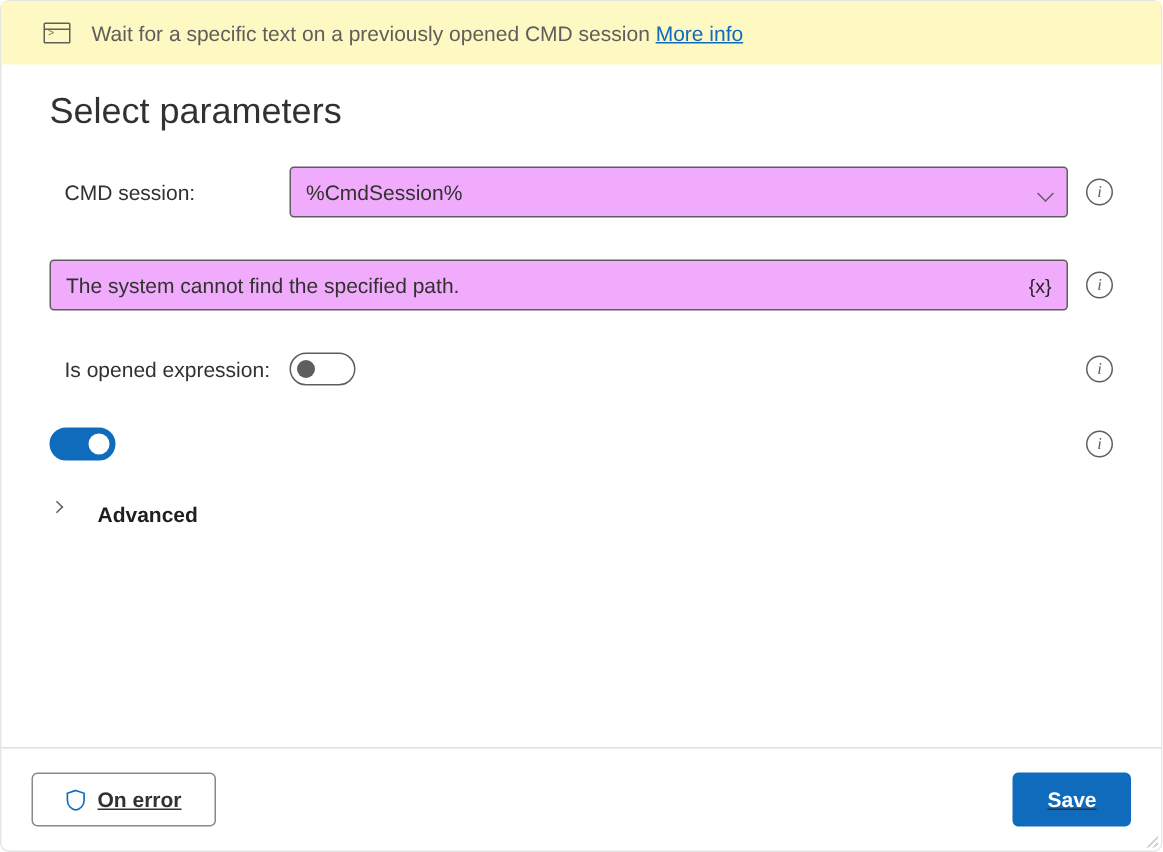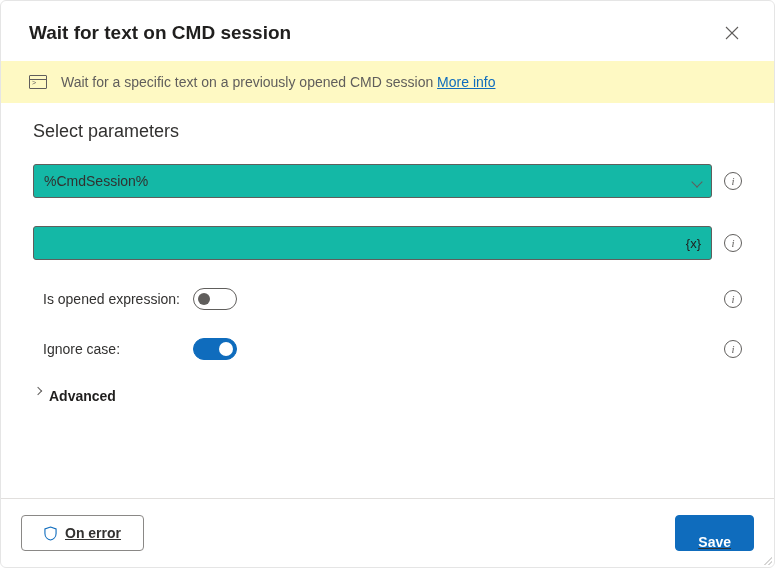--- a/index.html
+++ b/index.html
@@ -77,21 +77,21 @@
     color: #0f6cbd;
     text-decoration: underline;
     cursor: pointer;
   }
   .content {
     flex: 1;
     padding: 18px 32px 0 32px;
     overflow-y: auto;
   }
   .section-title {
-    font-size: 18px;
+    font-size: 24px;
     font-weight: 400;
     color: #323130;
     margin-bottom: 22px;
   }
   .form-row {
     display: flex;
     align-items: center;
     margin-bottom: 28px;
   }
   .form-label {
@@ -109,21 +109,21 @@
   }
   .select-box, .text-box {
     flex: 1;
     height: 34px;
     border: 1px solid #605e5c;
     border-radius: 3px;
     display: flex;
     align-items: center;
     padding: 0 10px;
     font-size: 14px;
-    background: #14b8a6;
+    background: #f0abfc;
     cursor: pointer;
     position: relative;
   }
   .select-box .chevron {
     margin-left: auto;
   }
   .text-box .var-badge {
     margin-left: auto;
     font-size: 13px;
     color: #201f1e;
@@ -180,21 +180,21 @@
     right: 3px;
   }
   .form-row.toggle-row .control-wrap {
     justify-content: space-between;
   }
   .form-row.toggle-row .control-wrap .info-icon {
     margin-left: auto;
   }
   .advanced {
     display: flex;
-    gap: 8px;
+    gap: 24px;
     cursor: pointer;
     font-weight: 600;
     font-size: 14px;
     color: #201f1e;
     padding-left: 2px;
     margin-top: 2px;
   }
   .chevron-right {
     display: inline-block;
     width: 6px;
@@ -233,21 +233,20 @@
   }
   .btn-secondary {
     background: #fff;
     border: 1px solid #8a8886;
     color: #323130;
   }
   .btn-primary {
     background: #0f6cbd;
     border: 1px solid #0f6cbd;
     color: #fff;
-    align-items: flex-end;
   }
   .shield-icon {
     width: 13px;
     height: 15px;
     display: inline-block;
   }
   .footer-spacer { flex: 1; }
   .resize-grip {
     position: absolute;
     right: 2px;
@@ -263,69 +262,61 @@
     width: 10px; height: 10px;
     background:
       linear-gradient(135deg, transparent 60%, #8a8886 60%, #8a8886 70%, transparent 70%, transparent 80%, #8a8886 80%, #8a8886 90%, transparent 90%);
   }
 </style>
 </head>
 <body>
 
 <div class="dialog">
 
-  <div class="header">
-    <div class="title">Wait for text on CMD session</div>
-    <button class="close-btn">
-      <svg width="14" height="14" viewBox="0 0 14 14" stroke="#605e5c" stroke-width="1.1">
-          <line x1="1" y1="1" x2="13" y2="13"></line>
-          <line x1="13" y1="1" x2="1" y2="13"></line>
-        </svg>
-    </button>
-  </div>
 
   <div class="info-banner">
     <span class="cmd-icon"></span>
     <span>
       <span>Wait for a specific text on a previously opened CMD session </span><a class="more-info">More info</a>
     </span>
   </div>
 
   <div class="content">
     <div class="section-title">Select parameters</div>
 
     <div class="form-row">
+      <div class="form-label">CMD session:</div>
       <div class="control-wrap">
         <div class="select-box">
           <span>%CmdSession%</span>
           <span class="chevron"><span class="chevron-down"></span></span>
         </div>
         <span class="info-icon">i</span>
       </div>
     </div>
 
     <div class="form-row">
       <div class="control-wrap">
         <div class="text-box">
+          <span>The system cannot find the specified path.</span>
           <span class="var-badge">{x}</span>
         </div>
         <span class="info-icon">i</span>
       </div>
     </div>
 
     <div class="form-row toggle-row">
       <div class="form-label">Is opened expression:</div>
       <div class="control-wrap">
         <div class="toggle off"></div>
         <span class="info-icon">i</span>
       </div>
     </div>
 
     <div class="form-row toggle-row">
-      <div class="form-label">Ignore case:</div>
       <div class="control-wrap">
         <div class="toggle on"></div>
         <span class="info-icon">i</span>
       </div>
     </div>
 
     <div class="advanced">
       <span class="chevron-right"></span>
       <span>Advanced</span>
     </div>

